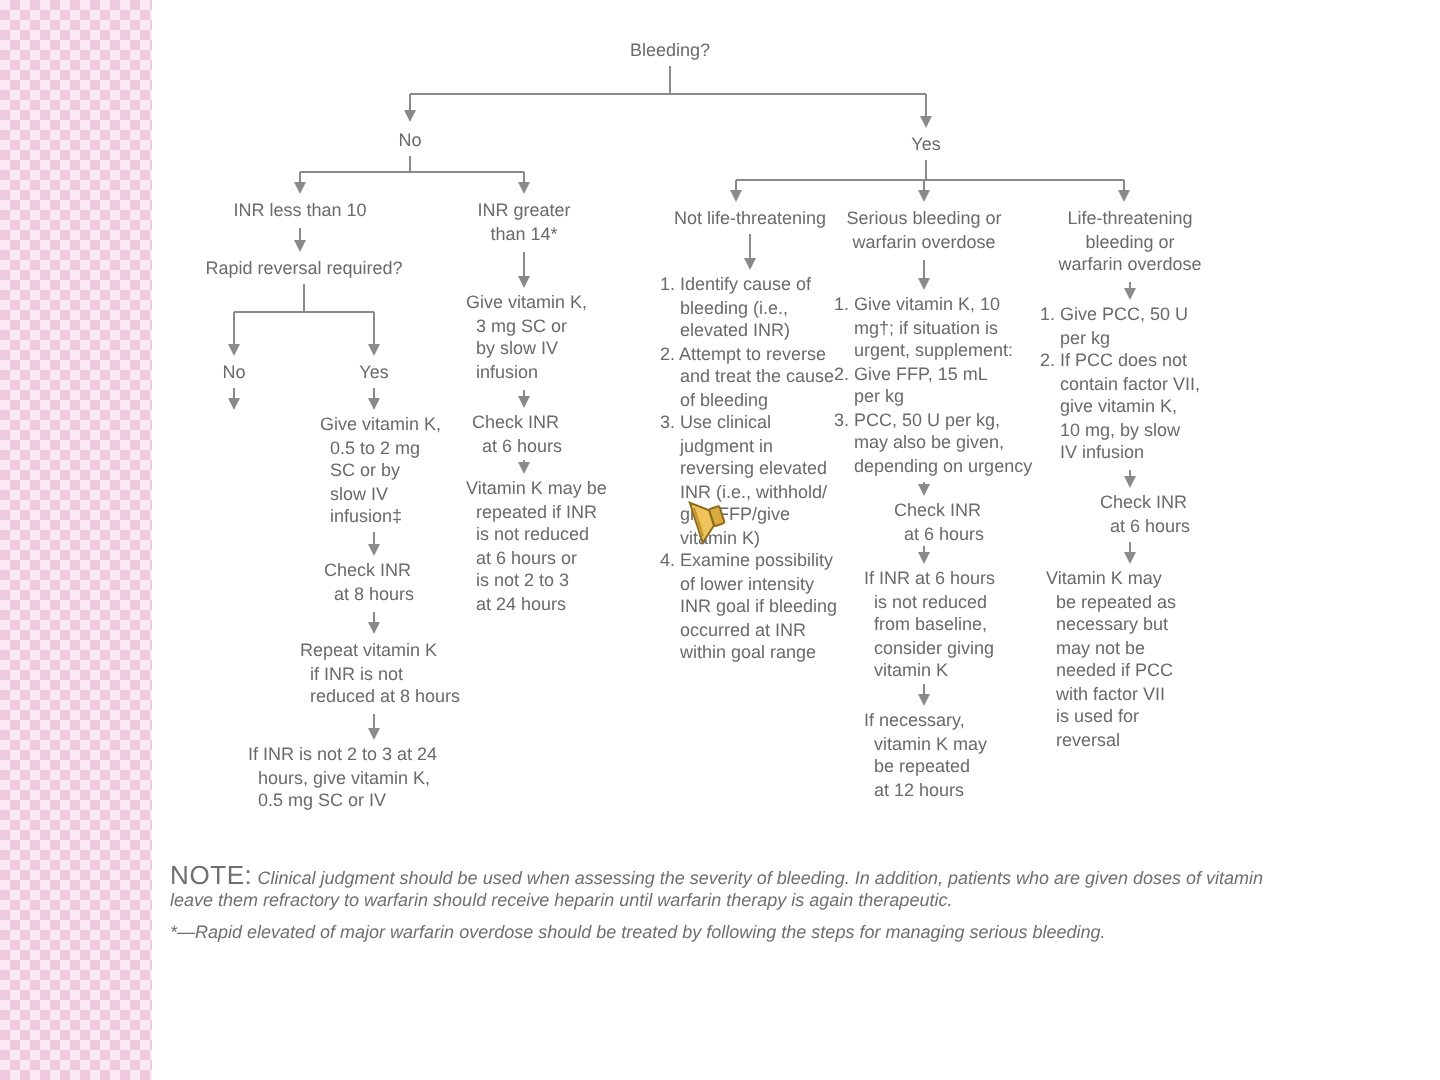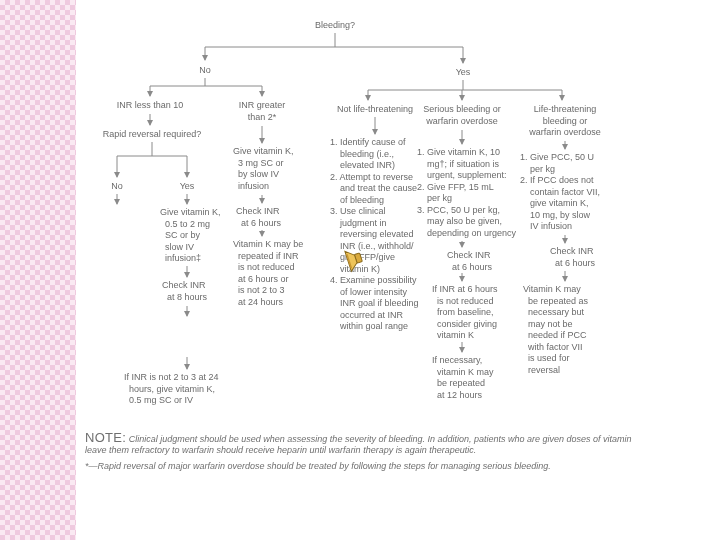--- a/index.html
+++ b/index.html
@@ -83,38 +83,41 @@
       <path d="M565,271 V281" marker-end="url(#arr)"></path>
     </g>
   </svg>
 
   <div class="flow-node center" style="left:300px;top:20px;width:70px">Bleeding?</div>
   <div class="flow-node center" style="left:193px;top:65px;width:24px">No</div>
   <div class="flow-node center" style="left:451px;top:67px;width:24px">Yes</div>
 
   <div class="flow-node center" style="left:104px;top:100px;width:92px">INR less than 10</div>
   <div class="flow-node center" style="left:230px;top:100px;width:64px">INR greater
-than 2*</div>
+than 14*</div>
   <div class="flow-node center" style="left:328px;top:104px;width:94px">Not life-threatening</div>
   <div class="flow-node center" style="left:415px;top:104px;width:94px">Serious bleeding or
 warfarin overdose</div>
   <div class="flow-node center" style="left:518px;top:104px;width:94px">Life-threatening
 bleeding or
 warfarin overdose</div>
 
   <div class="flow-node center" style="left:90px;top:129px;width:124px">Rapid reversal required?</div>
   <div class="flow-node center" style="left:105px;top:181px;width:24px">No</div>
   <div class="flow-node center" style="left:175px;top:181px;width:24px">Yes</div>
   <div class="flow-node" style="left:160px;top:207px">Give vitamin K,
   0.5 to 2 mg
   SC or by
   slow IV
   infusion‡</div>
   <div class="flow-node" style="left:162px;top:280px">Check INR
   at 8 hours</div>
+  <div class="flow-node" style="left:150px;top:320px">Repeat vitamin K
+  if INR is not
+  reduced at 8 hours</div>
   <div class="flow-node" style="left:124px;top:372px">If INR is not 2 to 3 at 24
   hours, give vitamin K,
   0.5 mg SC or IV</div>
 
   <div class="flow-node" style="left:233px;top:146px">Give vitamin K,
   3 mg SC or
   by slow IV
   infusion</div>
   <div class="flow-node" style="left:236px;top:206px">Check INR
   at 6 hours</div>
@@ -186,16 +189,16 @@
       <g transform="rotate(-18 13 14)">
         <rect x="15" y="9" width="5.5" height="9" rx="1" fill="#d9a93d" stroke="#8a6a1c" stroke-width="1"></rect>
         <polygon points="15,9.5 7,3 7,24 15,17.5" fill="#eec45a" stroke="#8a6a1c" stroke-width="1"></polygon>
         <path d="M8,6 L8,21" stroke="#c89732" stroke-width="1.5"></path>
       </g>
     </svg>
   </div>
 
   <div id="notes">
     <p><span class="note-label">NOTE:</span> <span>Clinical judgment should be used when assessing the severity of bleeding. In addition, patients who are given doses of vitamin K that leave them refractory to warfarin should receive heparin until warfarin therapy is again therapeutic.</span></p>
-    <p style="margin-bottom:1px">*—Rapid reversal of major warfarin overdose should be treated by following the steps for managing serious bleeding.</p>
+    <p style="margin-bottom:1px">*—Rapid elevated of major warfarin overdose should be treated by following the steps for managing serious bleeding.</p>
   </div>
 
 </div>
 
 </body></html>

